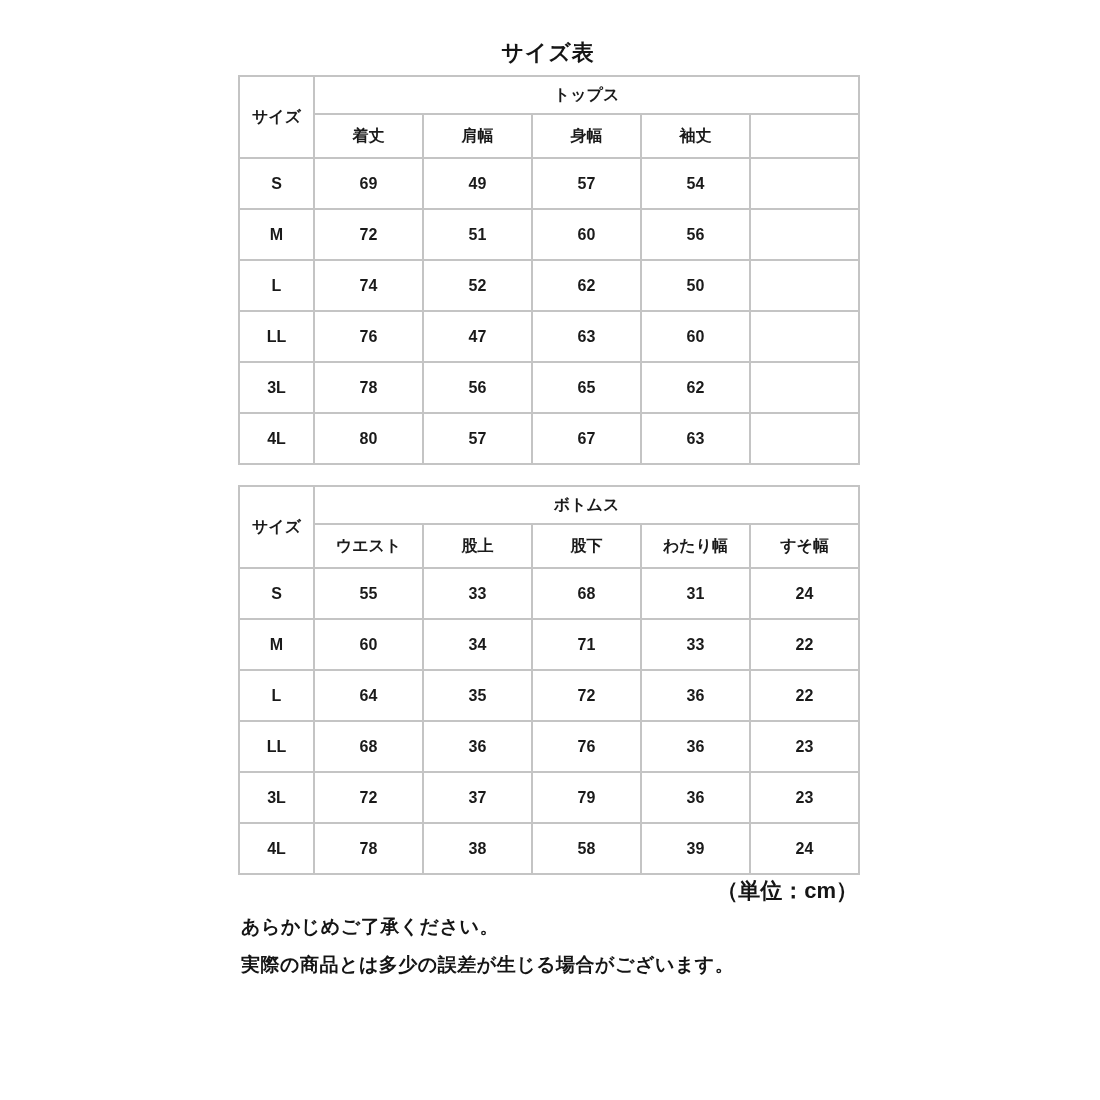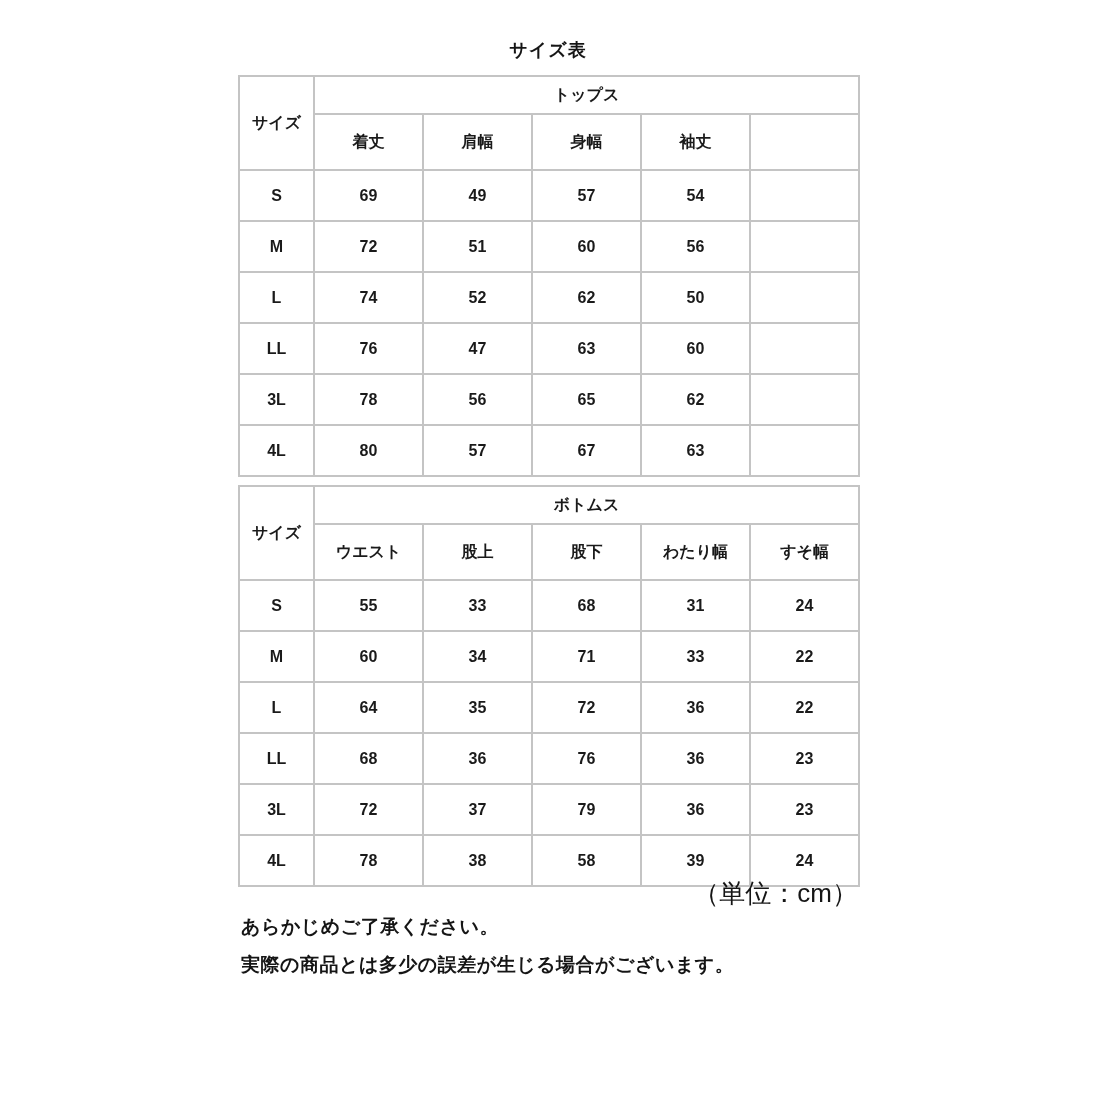--- a/index.html
+++ b/index.html
@@ -15,21 +15,21 @@
     background: #ffffff;
     overflow: hidden;
     color: #1a1a1a;
   }
   .chart-title {
     position: absolute;
     left: 238px;
     top: 38px;
     width: 620px;
     text-align: center;
-    font-size: 18px;
+    font-size: 22px;
     font-weight: bold;
     color: #151515;
     letter-spacing: 1px;
   }
   table.size-table {
     position: absolute;
     left: 238px;
     width: 620px;
     border-collapse: collapse;
     table-layout: fixed;
@@ -43,30 +43,30 @@
   table.size-table td {
     border: 2px solid #c4c4c4;
     text-align: center;
     vertical-align: middle;
     font-size: 16px;
     font-weight: bold;
     color: #1a1a1a;
     padding: 0;
   }
   tr.r-group { height: 38px; }
-  tr.r-cols  { height: 56px; }
+  tr.r-cols  { height: 44px; }
   tr.r-data  { height: 51px; }
   .unit-label {
     position: absolute;
     left: 238px;
     top: 876px;
     width: 620px;
     text-align: right;
-    font-size: 26px;
-    font-weight: normal;
+    font-size: 22px;
+    font-weight: bold;
     color: #151515;
   }
   .notes {
     position: absolute;
     left: 241px;
     top: 908px;
     width: 640px;
   }
   .note-line {
     font-size: 19px;

